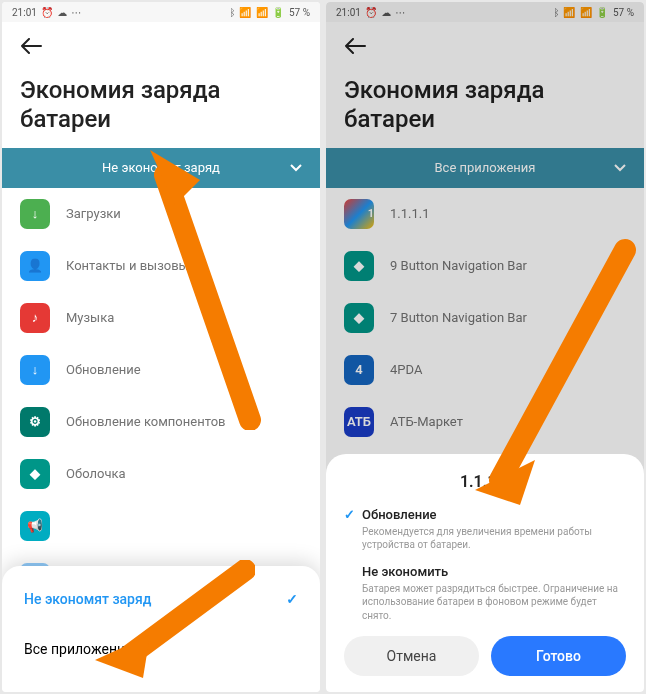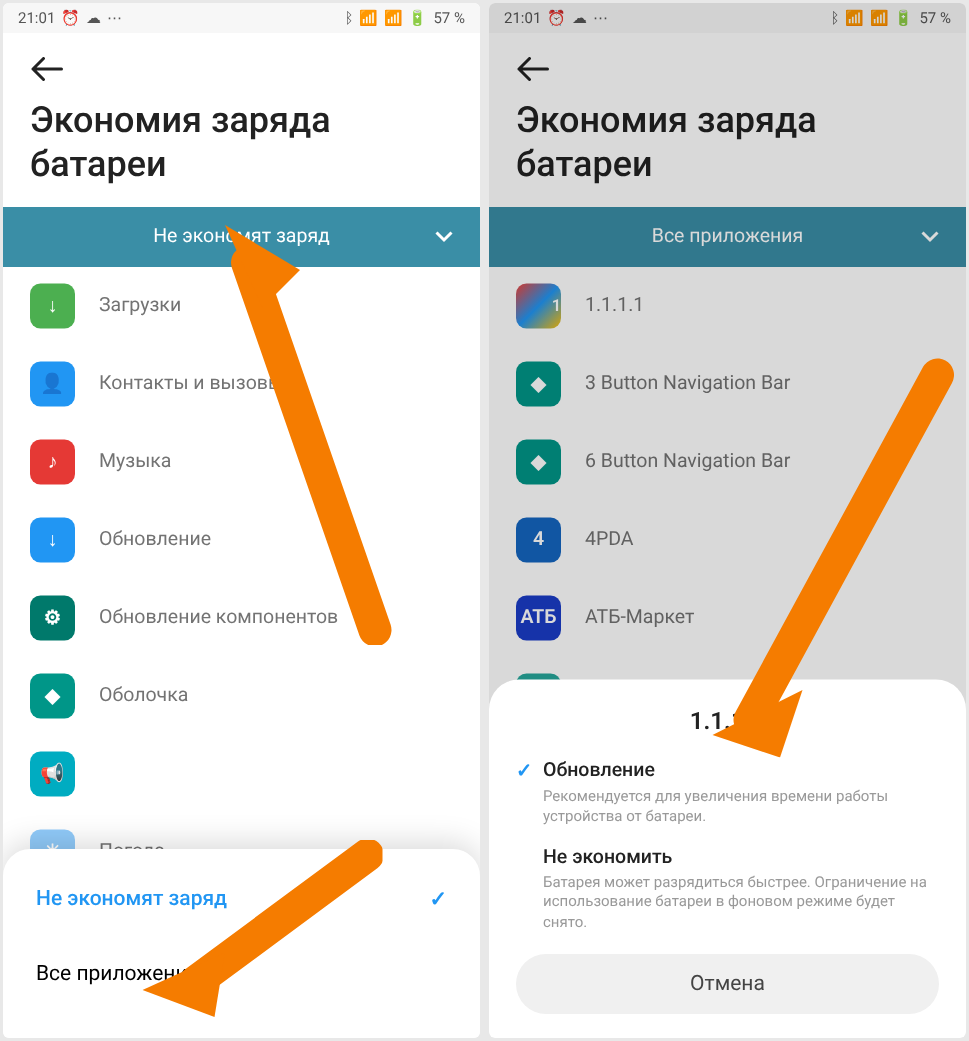--- a/index.html
+++ b/index.html
@@ -6,21 +6,21 @@
   body { background: #e8e8e8; width: 646px; height: 694px; display: flex; gap: 6px; padding: 2px; position: relative; }
   .phone { flex: 1; background: #fff; border-radius: 4px; overflow: hidden; position: relative; display: flex; flex-direction: column; }
 
   
   .statusbar { height: 20px; background: #f7f7f7; display: flex; align-items: center; justify-content: space-between; padding: 0 10px; font-size: 10px; color: #555; }
   .statusbar .left, .statusbar .right { display: flex; align-items: center; gap: 4px; }
 
   
   .header { padding: 10px 18px 14px; }
   .back-btn { width: 28px; height: 28px; display: flex; align-items: center; }
-  .page-title { font-size: 24px; font-weight: 500; color: #222; margin-top: 6px; line-height: 1.2; }
+  .page-title { font-size: 24px; font-weight: 500; color: #222; margin-top: 16px; line-height: 1.2; }
 
   
   .dropdown-bar { background: #3a8ea6; color: #fff; height: 40px; display: flex; align-items: center; justify-content: center; position: relative; font-size: 13px; }
   .dropdown-bar .chev { position: absolute; right: 18px; }
 
   
   .app-list { flex: 1; overflow: hidden; }
   .app-row { display: flex; align-items: center; height: 52px; padding: 0 18px; gap: 16px; }
   .app-icon { width: 30px; height: 30px; border-radius: 7px; display: flex; align-items: center; justify-content: center; color: #fff; font-size: 13px; font-weight: 600; flex-shrink: 0; }
   .app-label { font-size: 13px; color: #737373; }
@@ -179,25 +179,25 @@
     </span>
   </div>
 
   <div class="app-list">
     <div class="app-row">
       <div class="app-icon i-grad" style="font-size:11px;padding-left:28px;">1¹</div>
       <div class="app-label">1.1.1.1</div>
     </div>
     <div class="app-row">
       <div class="app-icon i-teal">◆</div>
-      <div class="app-label">3 Button Navigation Bar</div>
+      <div class="app-label">9 Button Navigation Bar</div>
     </div>
     <div class="app-row">
       <div class="app-icon i-teal">◆</div>
-      <div class="app-label">6 Button Navigation Bar</div>
+      <div class="app-label">7 Button Navigation Bar</div>
     </div>
     <div class="app-row">
       <div class="app-icon i-dkblue">4</div>
       <div class="app-label">4PDA</div>
     </div>
     <div class="app-row">
       <div class="app-icon" style="background:#1a3cc7">АТБ</div>
       <div class="app-label">АТБ-Маркет</div>
     </div>
     <div class="app-row">
@@ -222,20 +222,23 @@
         <div class="opt-head">
           <span class="check-mark"></span>
           <span>Не экономить</span>
         </div>
         <div class="opt-desc">Батарея может разрядиться быстрее. Ограничение на использование батареи в фоновом режиме будет снято.</div>
       </div>
 
       <div class="dialog-buttons">
         <button class="dlg-btn cancel">
           <span>Отмена</span>
+        </button>
+        <button class="dlg-btn ok">
+          <span>Готово</span>
         </button>
       </div>
     </div>
   </div>
 </div>
 
 <svg class="arrow" style="left:140px; top:150px;" width="130" height="280" viewBox="0 0 130 280">
   <defs>
       <marker id="ah1" markerWidth="10" markerHeight="10" refX="5" refY="5" orient="auto">
         <polygon points="0,0 10,5 0,10" fill="#f57c00"></polygon>

